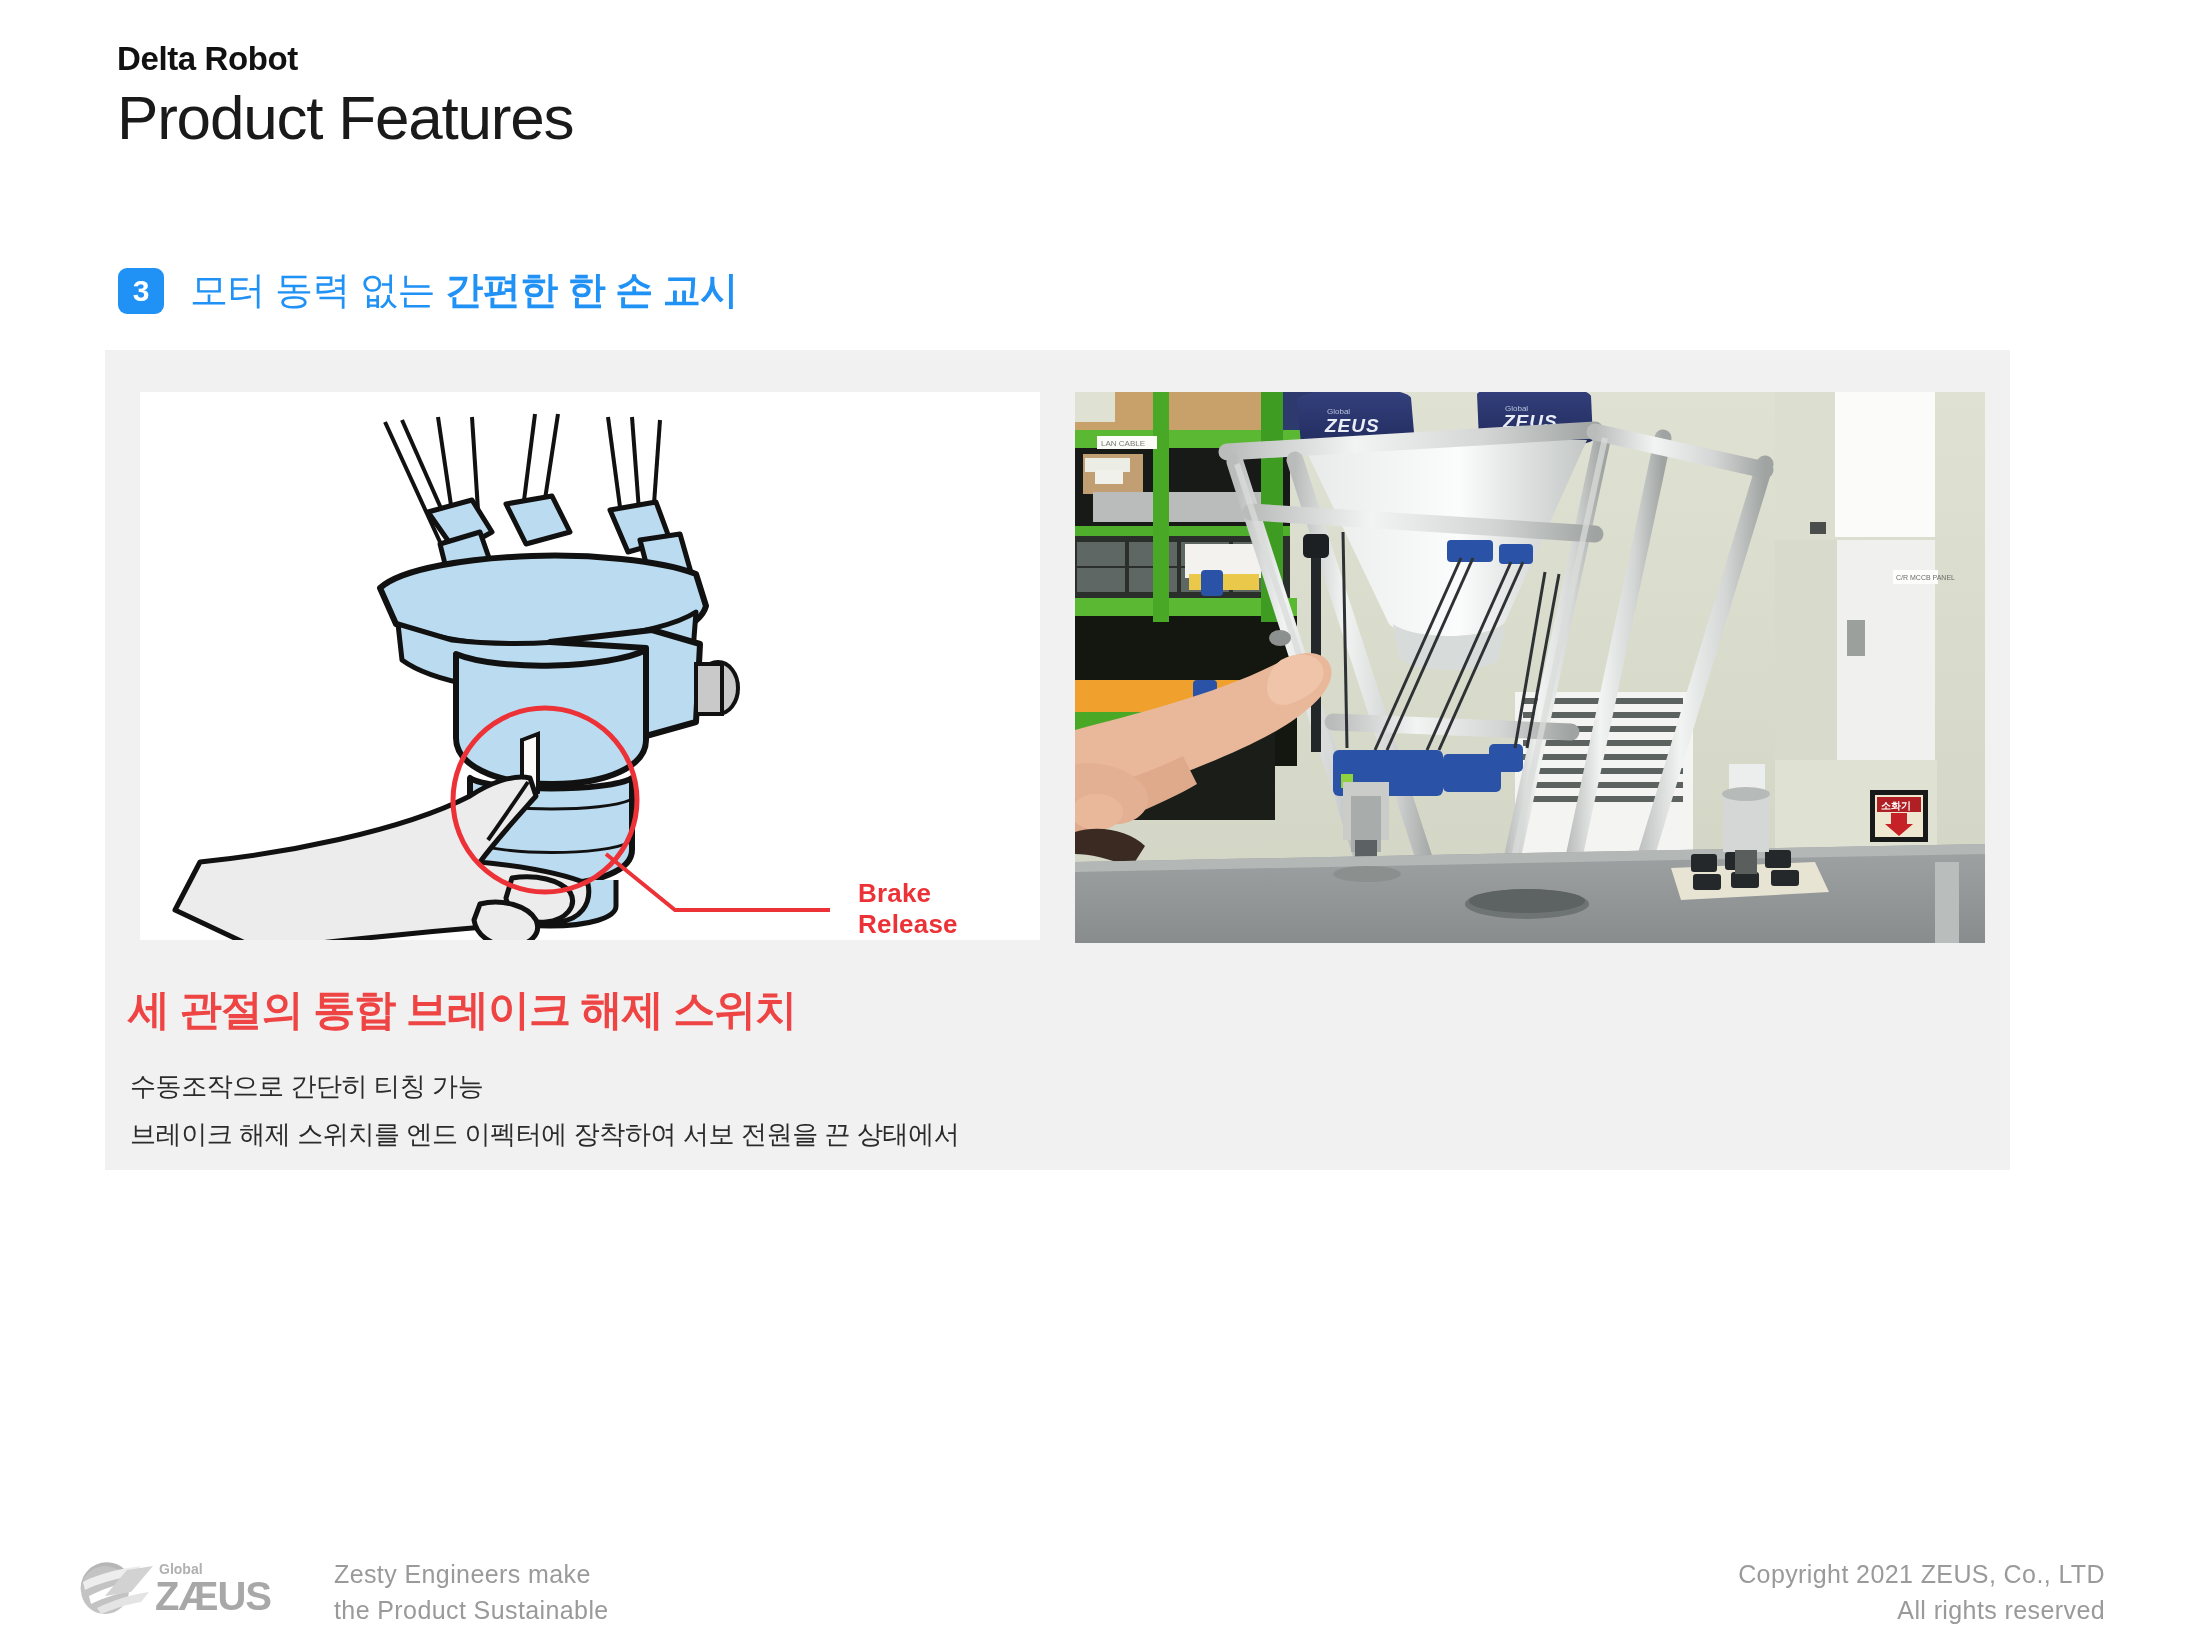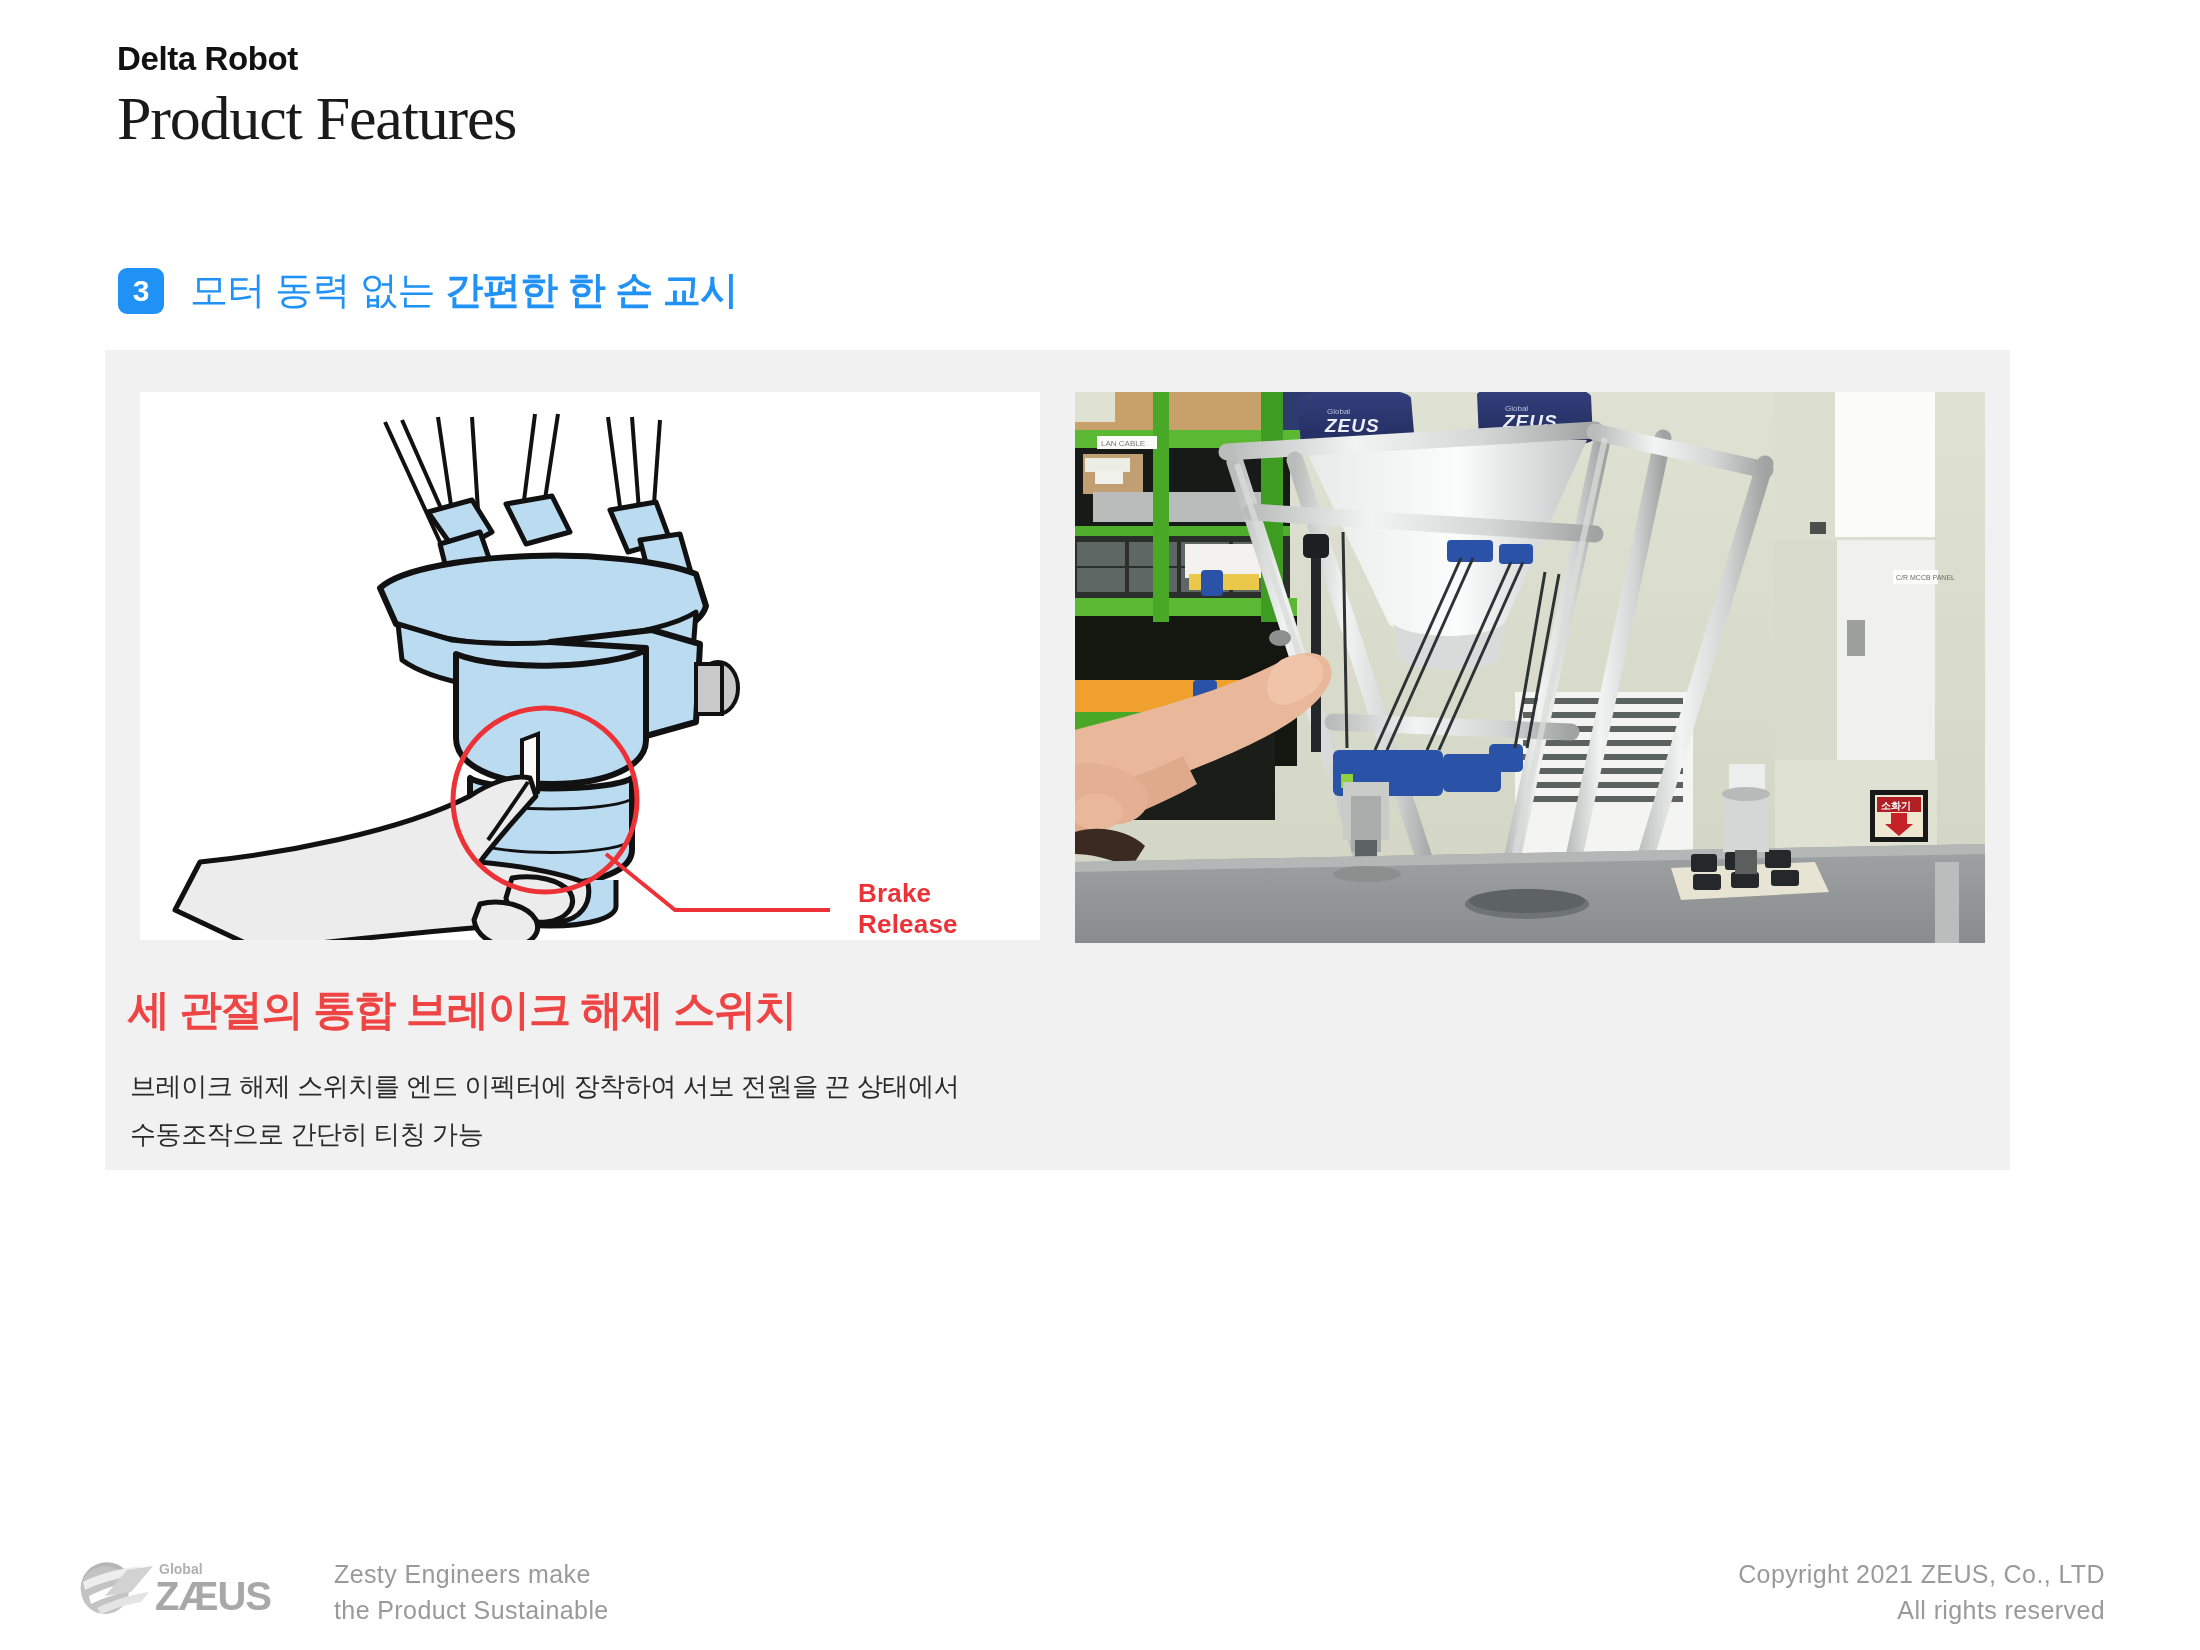--- a/index.html
+++ b/index.html
@@ -40,21 +40,20 @@
     color: #111111;
     margin-top: 4px;
   }
   .maintitle {
     font-size: 62px;
     font-weight: 400;
     letter-spacing: -1.2px;
     line-height: 1.08;
     color: #1a1a1a;
     margin-top: 10px;
-    font-family: Liberation Serif, serif;
   }
 
   
   .section-head {
     position: absolute;
     left: 118px;
     top: 265px;
     display: flex;
     align-items: center;
     gap: 18px;
@@ -475,22 +474,22 @@
       <rect x="654" y="372" width="36" height="30" fill="#eceeed"></rect>
       <rect x="660" y="458" width="22" height="24" fill="#5a5f5e"></rect>
       <ellipse cx="671" cy="402" rx="24" ry="7" fill="#b6bab8"></ellipse>
     </g>
     <rect x="860" y="470" width="24" height="81" fill="#b9bdbb"></rect>
   </svg>
 </div>
 
 <div class="caption-head">세 관절의 통합 브레이크 해제 스위치</div>
 <div class="caption-body">
+  <div>수동조작으로 간단히 티칭 가능</div>
   <div>브레이크 해제 스위치를 엔드 이펙터에 장착하여 서보 전원을 끈 상태에서</div>
-  <div>수동조작으로 간단히 티칭 가능</div>
 </div>
 
 <div class="footer-logo">
   <svg viewBox="0 0 240 66" xmlns="http://www.w3.org/2000/svg">
     <g fill="#b6b6b6">
       <path d="M6 40 A26 26 0 0 1 52 20 L46 26 A19 19 0 0 0 13 40 Z"></path>
       <circle cx="30" cy="38" r="24" fill="#c3c3c3"></circle>
       <path d="M8 30 C22 22 48 16 66 14 L58 24 C42 26 22 32 10 38 Z" fill="#ededed"></path>
       <path d="M14 44 C30 36 54 28 72 26 L62 38 C46 40 28 46 16 52 Z" fill="#ffffff"></path>
       <path d="M22 56 C38 48 58 42 74 40 L66 50 C52 52 36 58 26 62 Z" fill="#e4e4e4"></path>

